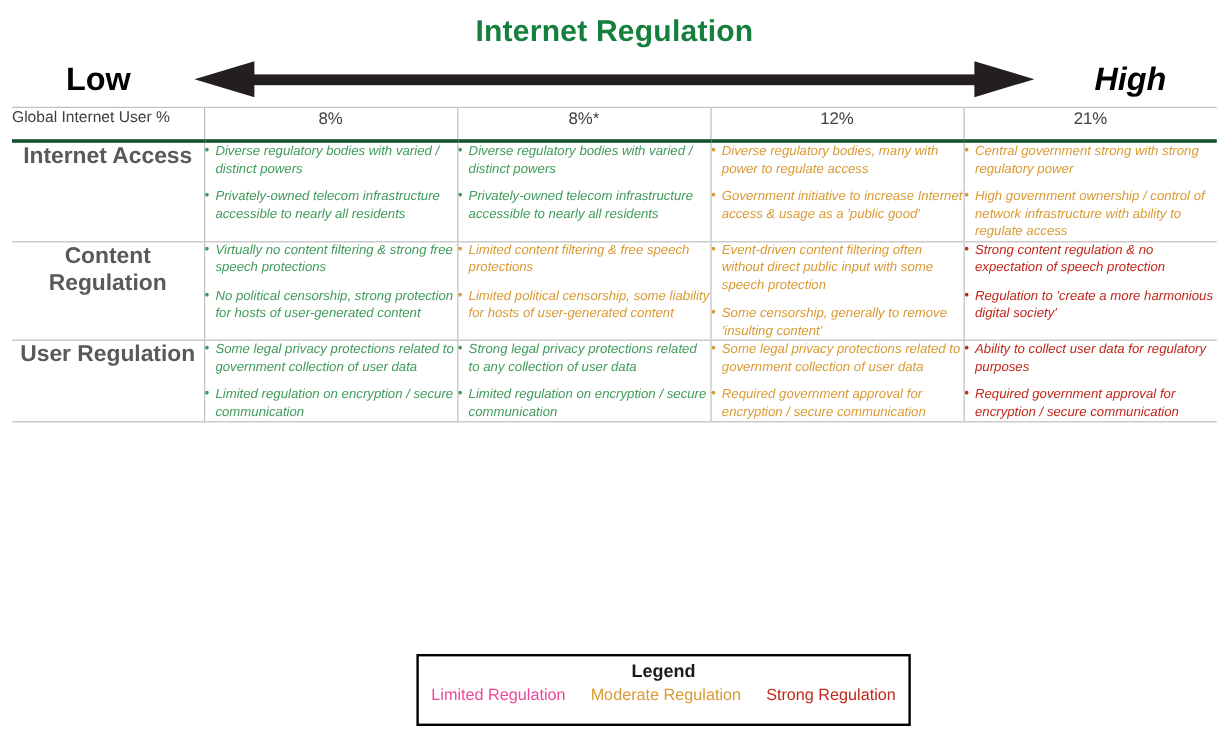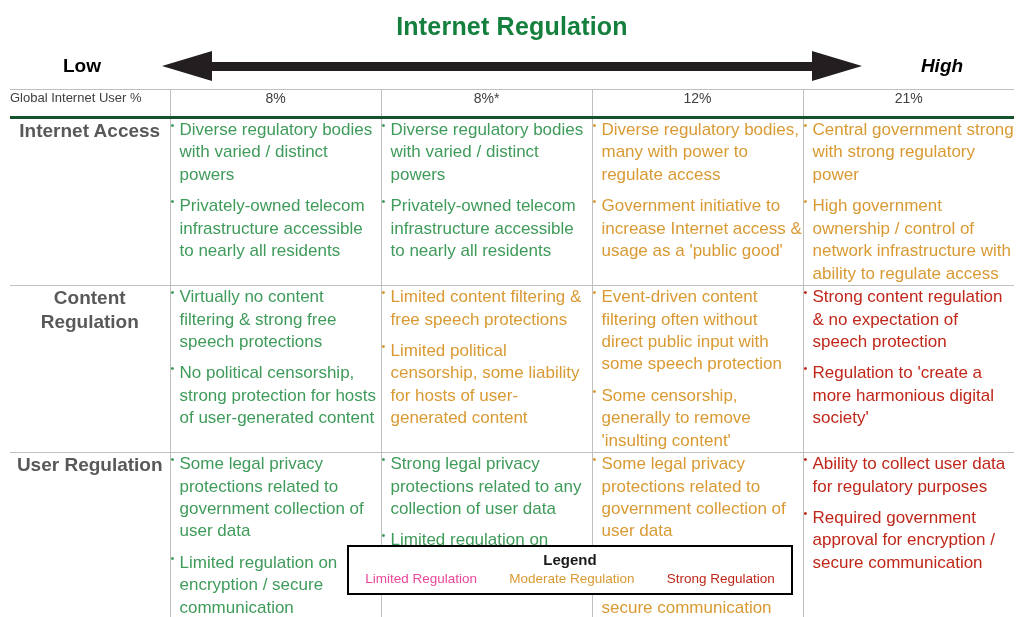--- a/index.html
+++ b/index.html
@@ -28,21 +28,21 @@
 
   
   .arrow-row {
     display: flex;
     align-items: center;
     margin: 6px 0 0 0;
     padding: 0 12px;
     height: 38px;
   }
   .arrow-label {
-    font-size: 19px;
+    font-size: 27px;
     font-weight: bold;
     color: #000000;
     width: 140px;
     text-align: center;
     flex: 0 0 auto;
   }
   .arrow-label.right { text-align: center; font-style: italic; }
   .arrow-wrap {
     flex: 1 1 auto;
     position: relative;
@@ -121,22 +121,23 @@
   .rowlabel {
     text-align: center;
     font-size: 19px;
     font-weight: bold;
     color: #595959;
     line-height: 1.25;
     padding-top: 28px;
   }
   .cell {
     padding: 10px 12px 12px 12px;
-    font-size: 17px;
+    font-size: 11px;
     line-height: 1.32;
+    font-style: italic;
   }
   .row-body td {
     border-bottom: 1px solid #bfbfbf;
   }
   .row-body td.vline { border-left: 1px solid #bfbfbf; }
 
   ul.bullets {
     margin: 0;
     padding: 0;
     list-style: none;
@@ -157,24 +158,24 @@
 
   .lvl-limited  { color: #3f9b5a; }
   .lvl-moderate { color: #d99a33; }
   .lvl-strong   { color: #c0271a; }
 
   
   .legend {
     position: absolute;
     left: 347px;
     top: 545px;
-    width: 446px;
+    width: 412px;
     border: 2px solid #000000;
     background: #ffffff;
-    padding: 4px 0 7px 0;
+    padding: 4px 0 17px 0;
     box-sizing: border-box;
   }
   .legend-title {
     text-align: center;
     font-size: 15px;
     font-weight: bold;
     color: #1a1a1a;
     margin-bottom: 3px;
   }
   .legend-items {

